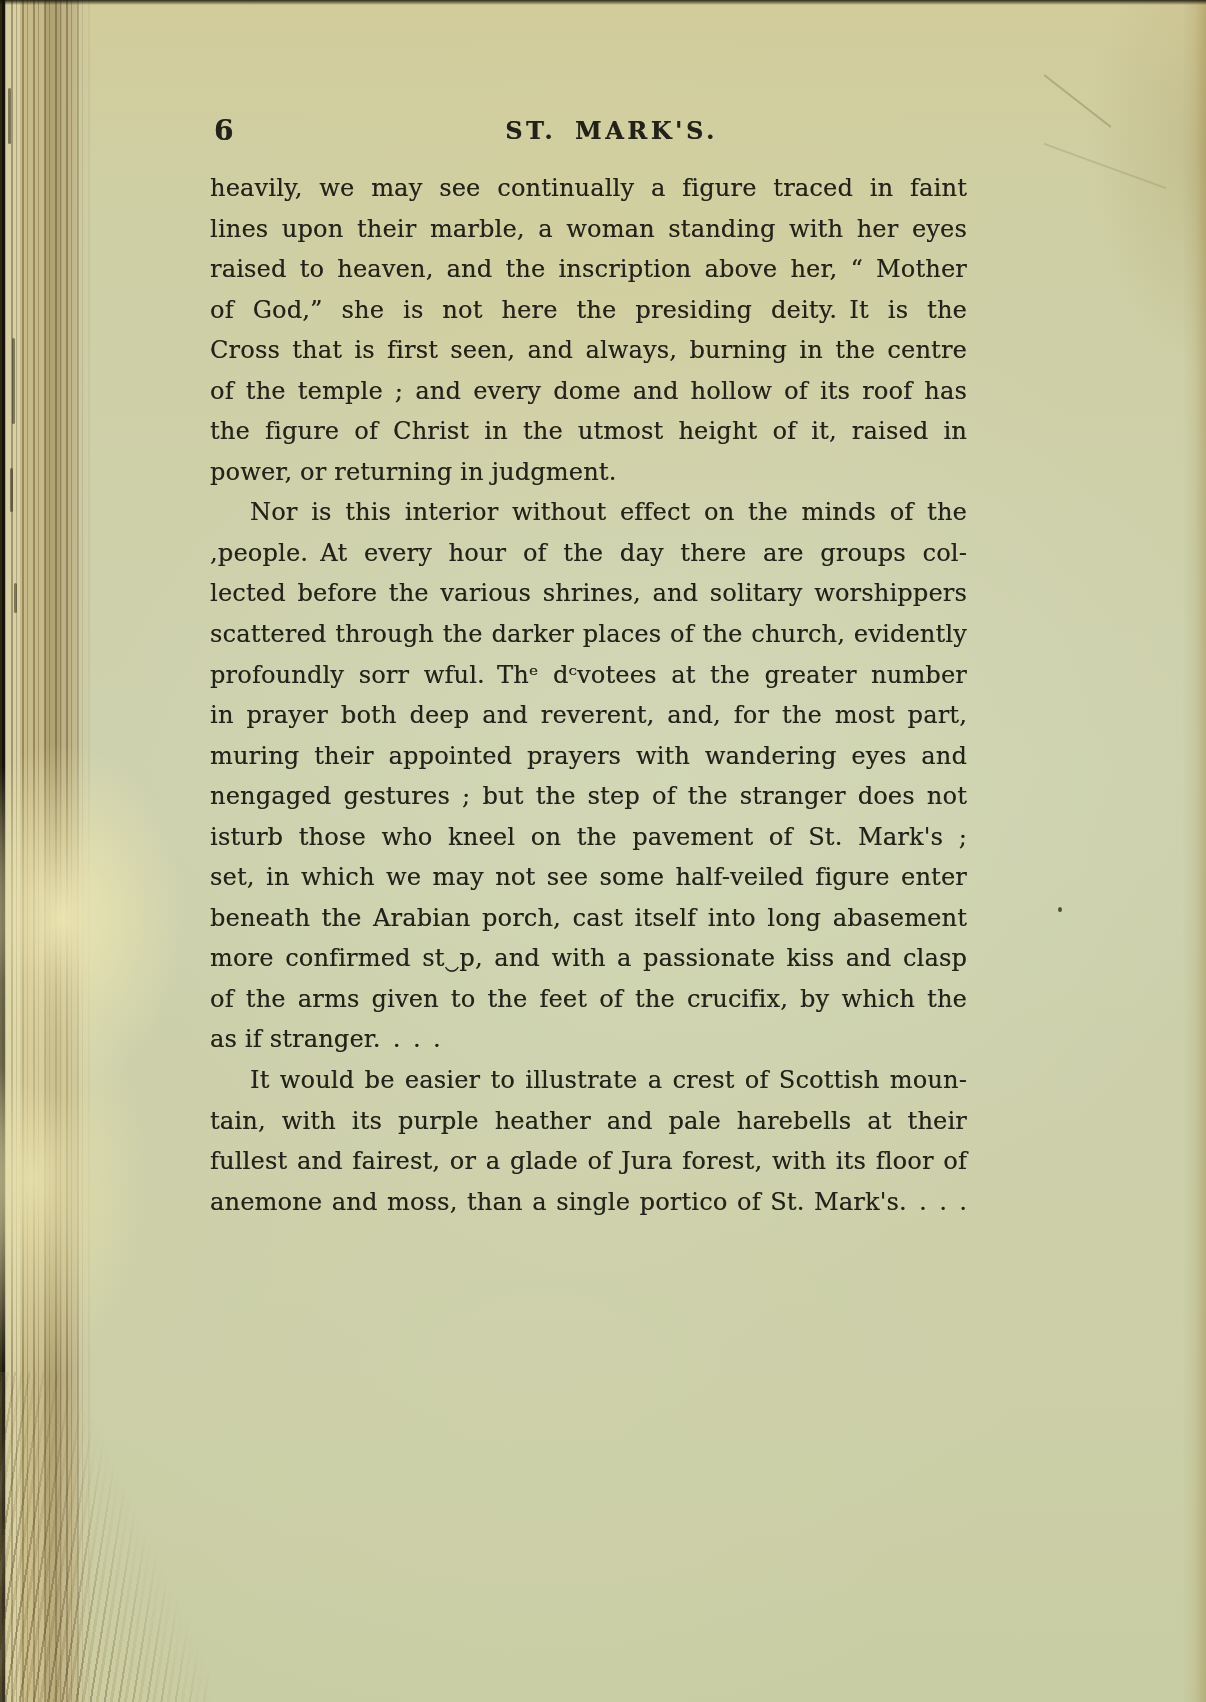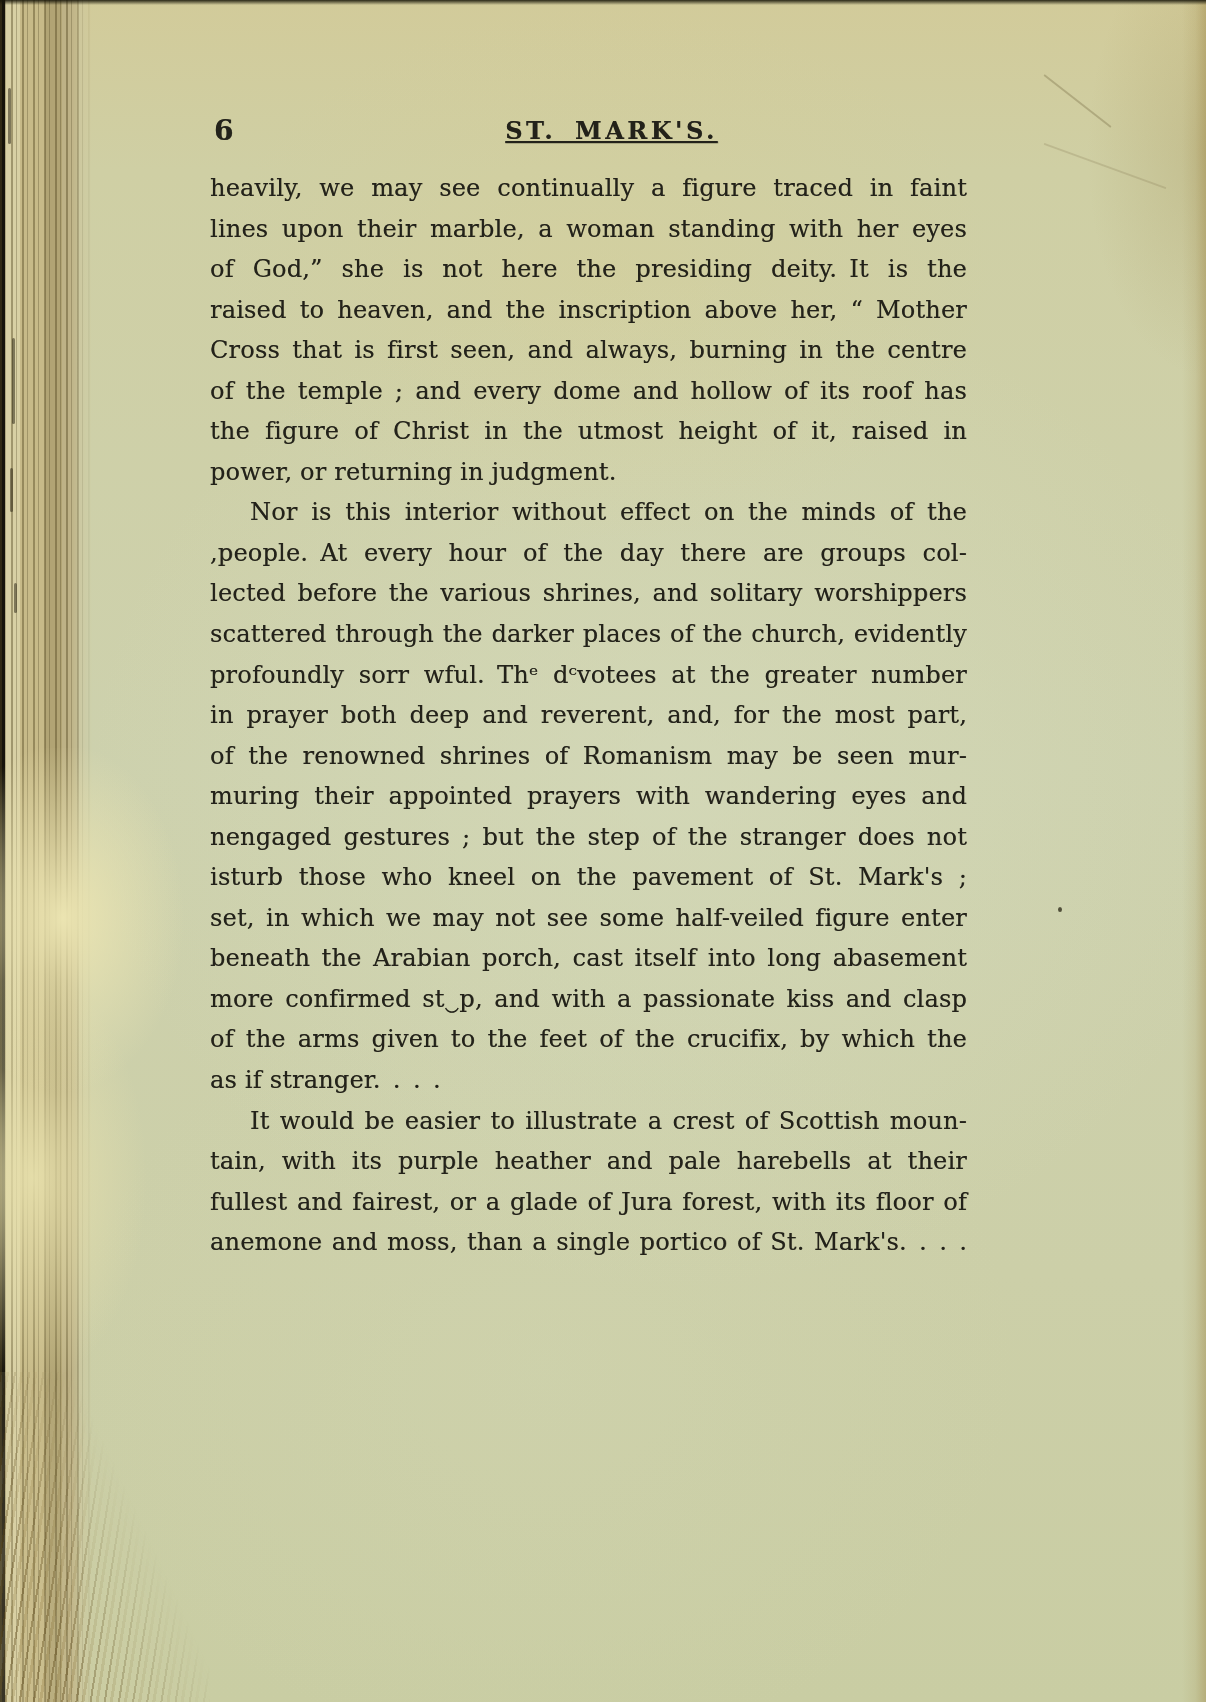--- a/index.html
+++ b/index.html
@@ -54,21 +54,20 @@
   .pagenum{
     position:absolute;left:4px;top:0;
     font-weight:bold;font-size:28px;line-height:38px;
     text-shadow:0.3px 0.4px 0.6px rgba(30,28,18,.55);
   }
   .runtitle{
     position:absolute;left:0;right:-46px;top:0;text-align:center;
     font-weight:bold;font-size:24px;line-height:38px;
     letter-spacing:3.5px;word-spacing:7px;
     text-shadow:0.3px 0.4px 0.6px rgba(30,28,18,.55);
-    text-decoration:underline;
   }
   .text-block{position:absolute;top:168px;left:0;width:757px;}
   .line{
     font-size:24px;line-height:40.55px;
     letter-spacing:0.2px;
     text-align:justify;text-align-last:justify;
     text-shadow:0.3px 0.4px 0.6px rgba(30,28,18,.5);
     white-space:normal;
   }
   .line.indent{text-indent:40px;}
@@ -94,35 +93,34 @@
 
   <div class="page-inner">
     <div class="header">
       <span class="pagenum">6</span>
       <span class="runtitle">ST. MARK'S.</span>
     </div>
     <div class="text-block">
         <div class="paragraph">
           <div class="line">heavily, we may see continually a figure traced in faint</div>
           <div class="line">lines upon their marble, a woman standing with her eyes</div>
+          <div class="line">raised to heaven, and the inscription above her, “ Mother</div>
           <div class="line">of God,” she is not here the presiding deity. It is the</div>
-          <div class="line">raised to heaven, and the inscription above her, “ Mother</div>
           <div class="line">Cross that is first seen, and always, burning in the centre</div>
           <div class="line">of the temple&nbsp;; and every dome and hollow of its roof has</div>
           <div class="line">the figure of Christ in the utmost height of it, raised in</div>
           <div class="line last">power, or returning in judgment.</div>
         </div>
         <div class="paragraph">
           <div class="line indent">Nor is this interior without effect on the minds of the</div>
           <div class="line">,people. At every hour of the day there are groups col-</div>
           <div class="line">lected before the various shrines, and solitary worshippers</div>
           <div class="line">scattered through the darker places of the church, evidently</div>
           <div class="line">profoundly sorr wful. Thᵉ dᶜvotees at the greater number</div>
           <div class="line">in prayer both deep and reverent, and, for the most part,</div>
-          <div class="line">of the renowned shrines of Romanism may be seen mur-</div>
           <div class="line">muring their appointed prayers with wandering eyes and</div>
           <div class="line">nengaged gestures&nbsp;; but the step of the stranger does not</div>
           <div class="line">isturb those who kneel on the pavement of St. Mark's&nbsp;;</div>
           <div class="line">set, in which we may not see some half-veiled figure enter</div>
           <div class="line">beneath the Arabian porch, cast itself into long abasement</div>
           <div class="line">more confirmed st‿p, and with a passionate kiss and clasp</div>
           <div class="line">of the arms given to the feet of the crucifix, by which the</div>
           <div class="line last">as if stranger. . . .</div>
         </div>
         <div class="paragraph justify-last">

